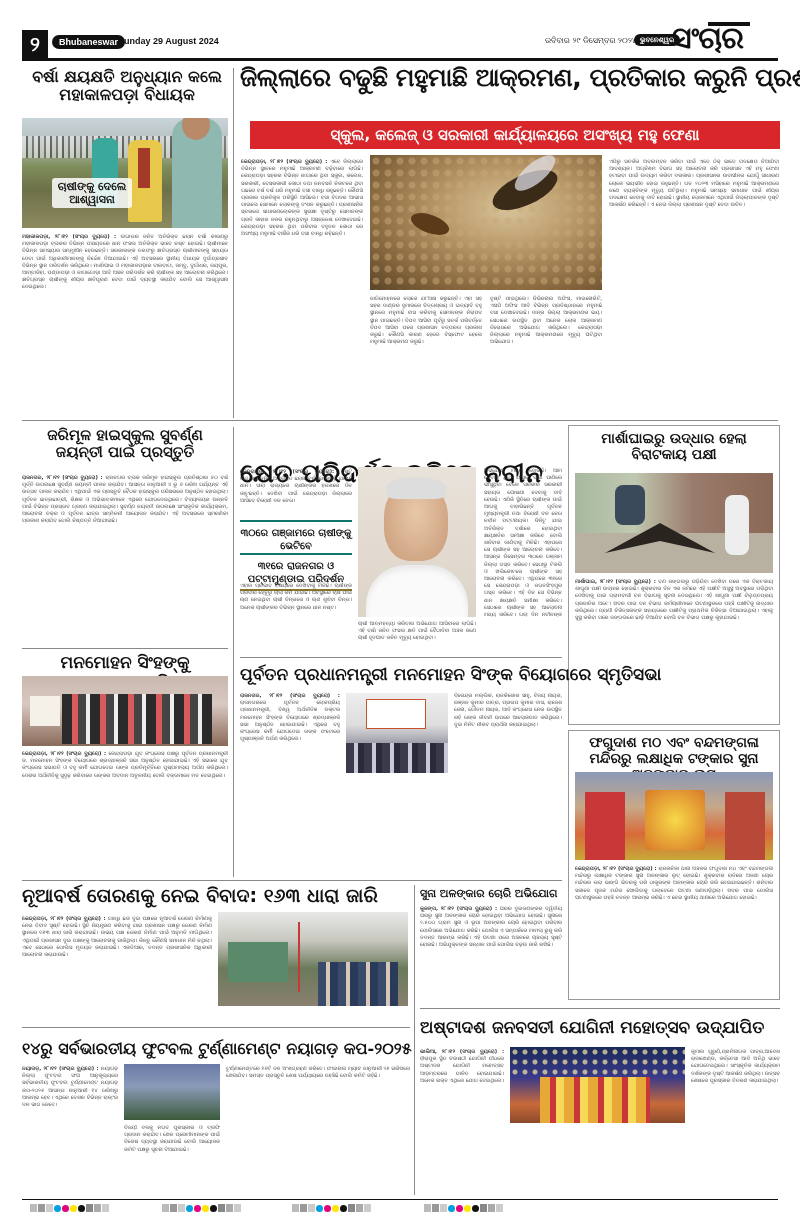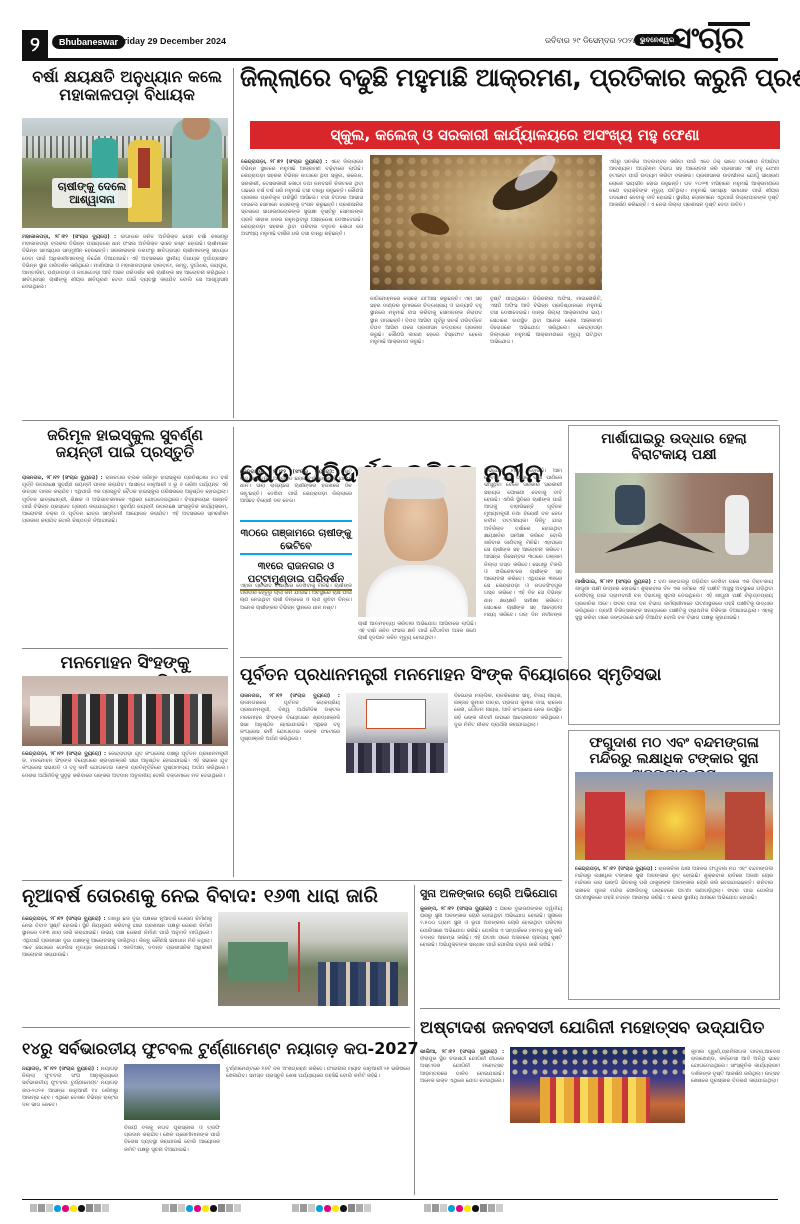--- a/index.html
+++ b/index.html
@@ -16,32 +16,32 @@
   .logo { left: 672px; top: 20px; font: bold 30px "DejaVu Sans", sans-serif; color: #111; letter-spacing: -1px; }
   .logo-tag { left: 708px; top: 22px; width: 42px; height: 4px; background: #111; }
   
   .col-text { font-size: 5.3px; line-height: 7.2px; color: #333; text-align: justify; overflow: hidden; }
   .hl { font-weight: bold; color: #111; text-align: center; line-height: 1.15; }
   .rule-v { width: 1px; background: #888; }
   .rule-h { height: 1px; background: #888; }
   .photo { overflow: hidden; }
   .red-band { background: #d8262a; color: #fff; font-weight: bold; text-align: center; }
   .caption-box { background: rgba(255,255,255,0.85); font-weight: bold; text-align: center; font-size: 11px; line-height: 13px; padding: 2px 4px; border-radius: 3px; }
-  .sub-box { border-top: 2px solid #0ea5e9; text-align: center; font-weight: bold; }
+  .sub-box { border-top: 2px solid #0f766e; text-align: center; font-weight: bold; }
   .box-border { border: 1px solid #999; }
   .regmarks { display: flex; gap: 1px; align-items: center; }
   .gray { width: 7px; height: 8px; }
   .dot { width: 7px; height: 7px; border-radius: 50%; }
 </style>
 </head>
 <body>
 
 <div class="abs pageno">୨</div>
 <div class="abs city-pill">Bhubaneswar</div>
-<div class="abs date-en">Friday 29 December 2024</div>
+<div class="abs date-en">Sunday 29 August 2024</div>
 <div class="abs date-or">ରବିବାର ୨୯ ଡିସେମ୍ବର ୨୦୨୪</div>
 <div class="abs city-or-pill">ଭୁବନେଶ୍ୱର</div>
 <div class="abs logo-tag"></div>
 <div class="abs logo">ସଂଚାର</div>
 <div class="abs mast-line"></div>
 
 <div class="abs hl" style="left:22px; top:68px; width:210px; font-size:16px;">ବର୍ଷା କ୍ଷୟକ୍ଷତି ଅନୁଧ୍ୟାନ କଲେ ମହାକାଳପଡ଼ା ବିଧାୟକ</div>
 <div class="abs photo" style="left:22px; top:118px; width:206px; height:110px; background: linear-gradient(180deg,#c9d4da 0%,#b8c2c0 20%,#7e8c5a 45%,#6d7148 65%,#8d8a60 100%);">
   <div style="position:absolute; left:0; top:18px; width:100%; height:22px; background: repeating-linear-gradient(90deg,#eee 0 4px,#333 4px 6px,#ddd 6px 10px,#555 10px 12px); opacity:.6;"></div>
   <div style="position:absolute; left:70px; top:20px; width:26px; height:70px; background:#3aa89a; border-radius:8px 8px 2px 2px;"></div>
@@ -159,21 +159,21 @@
 </div>
 <div class="abs rule-v" style="left:414px; top:885px; height:310px;"></div>
 
 <div class="abs hl" style="left:420px; top:888px; width:142px; font-size:11px; text-align:left;">ସୁନା ଅଳଙ୍କାର ଚୋରି ଅଭିଯୋଗ</div>
 <div class="abs col-text" style="left:420px; top:905px; width:142px; height:100px;">
   <b>କୁଜଙ୍ଗ, ୨୮।୧୨ (ସଂଚାର ବ୍ୟୁରୋ) :</b>
   <span>ଘରର ଦୁଇଜଣଙ୍କର ଦ୍ୱିତୀୟ ଘରରୁ ସୁନା ଅଳଙ୍କାର ଚୋରି ହୋଇଥିବା ଅଭିଯୋଗ ହୋଇଛି। ସୁନାରେ ୨.୫୦୦ ଗ୍ରାମ ସୁନା ଓ ରୂପା ଅଳଙ୍କାର ଚୋରି ହୋଇଥିବା ପରିବାର ପୋଲିସରେ ଅଭିଯୋଗ କରିଛି। ପୋଲିସ ଏ ସମ୍ପର୍କରେ ମାମଲା ରୁଜୁ କରି ତଦନ୍ତ ଆରମ୍ଭ କରିଛି। ଏହି ଘଟଣା ପରେ ଅଞ୍ଚଳରେ ଚାଞ୍ଚଲ୍ୟ ସୃଷ୍ଟି ହୋଇଛି। ଅଭିଯୁକ୍ତଙ୍କ ସନ୍ଧାନ ପାଇଁ ପୋଲିସ ଚଢ଼ଉ ଜାରି ରଖିଛି।</span>
 </div>
 
 <div class="abs rule-h" style="left:22px; width:388px; top:1027px;"></div>
-<div class="abs hl" style="left:22px; top:1040px; width:388px; font-size:16px; text-align:left; white-space:nowrap;">୧୪ରୁ ସର୍ବଭାରତୀୟ ଫୁଟବଲ ଟୁର୍ଣ୍ଣାମେଣ୍ଟ ନୟାଗଡ଼ କପ-2027</div>
+<div class="abs hl" style="left:22px; top:1040px; width:388px; font-size:16px; text-align:left; white-space:nowrap;">୧୪ରୁ ସର୍ବଭାରତୀୟ ଫୁଟବଲ ଟୁର୍ଣ୍ଣାମେଣ୍ଟ ନୟାଗଡ଼ କପ-୨୦୨୫</div>
 <div class="abs col-text" style="left:22px; top:1065px; width:96px; height:120px;">
   <b>ନୟାଗଡ଼, ୨୮।୧୨ (ସଂଚାର ବ୍ୟୁରୋ) :</b>
   <span>ନୟାଗଡ଼ ଜିଲ୍ଲା ଫୁଟବଲ ସଂଘ ଆନୁକୂଲ୍ୟରେ ସର୍ବଭାରତୀୟ ଫୁଟବଲ ଟୁର୍ଣ୍ଣାମେଣ୍ଟ ନୟାଗଡ଼ କପ-୨୦୨୫ ଆସନ୍ତା ଜାନୁଆରୀ ୧୪ ତାରିଖରୁ ଆରମ୍ଭ ହେବ। ଏଥିରେ ଦେଶର ବିଭିନ୍ନ ରାଜ୍୯ର ଦଳ ଭାଗ ନେବେ।</span>
 </div>
 <div class="abs photo" style="left:124px; top:1064px; width:96px; height:56px; background: linear-gradient(180deg,#6a7aa8 0%,#8a9ab8 40%,#3a5a3a 100%);"></div>
 <div class="abs col-text" style="left:124px; top:1124px; width:96px; height:62px;">ବିଜୟୀ ଦଳକୁ ନଗଦ ପୁରସ୍କାର ଓ ଟ୍ରଫି ପ୍ରଦାନ କରାଯିବ। ଖେଳ ପ୍ରେମୀମାନଙ୍କ ପାଇଁ ବିଶେଷ ବ୍ୟବସ୍ଥା କରାଯାଉଛି ବୋଲି ଆୟୋଜକ କମିଟି ପକ୍ଷରୁ ସୂଚନା ଦିଆଯାଇଛି।</div>
 <div class="abs col-text" style="left:226px; top:1065px; width:184px; height:120px;">ଟୁର୍ଣ୍ଣାମେଣ୍ଟରେ ୧୬ଟି ଦଳ ଅଂଶଗ୍ରହଣ କରିବେ। ଫାଇନାଲ ମ୍ୟାଚ ଜାନୁଆରୀ ୨୬ ତାରିଖରେ ଖେଳାଯିବ। ସମସ୍ତ ପ୍ରସ୍ତୁତି ଶେଷ ପର୍ଯ୍ୟାୟରେ ପହଞ୍ଚିଛି ବୋଲି କମିଟି କହିଛି।</div>
 
 <div class="abs rule-h" style="left:420px; width:360px; top:1008px;"></div>
 <div class="abs hl" style="left:420px; top:1018px; width:360px; font-size:17px; text-align:left; white-space:nowrap;">ଅଷ୍ଟାଦଶ ଜନବସତୀ ଯୋଗିନୀ ମହୋତ୍ସବ ଉଦ୍‌ଯାପିତ</div>

